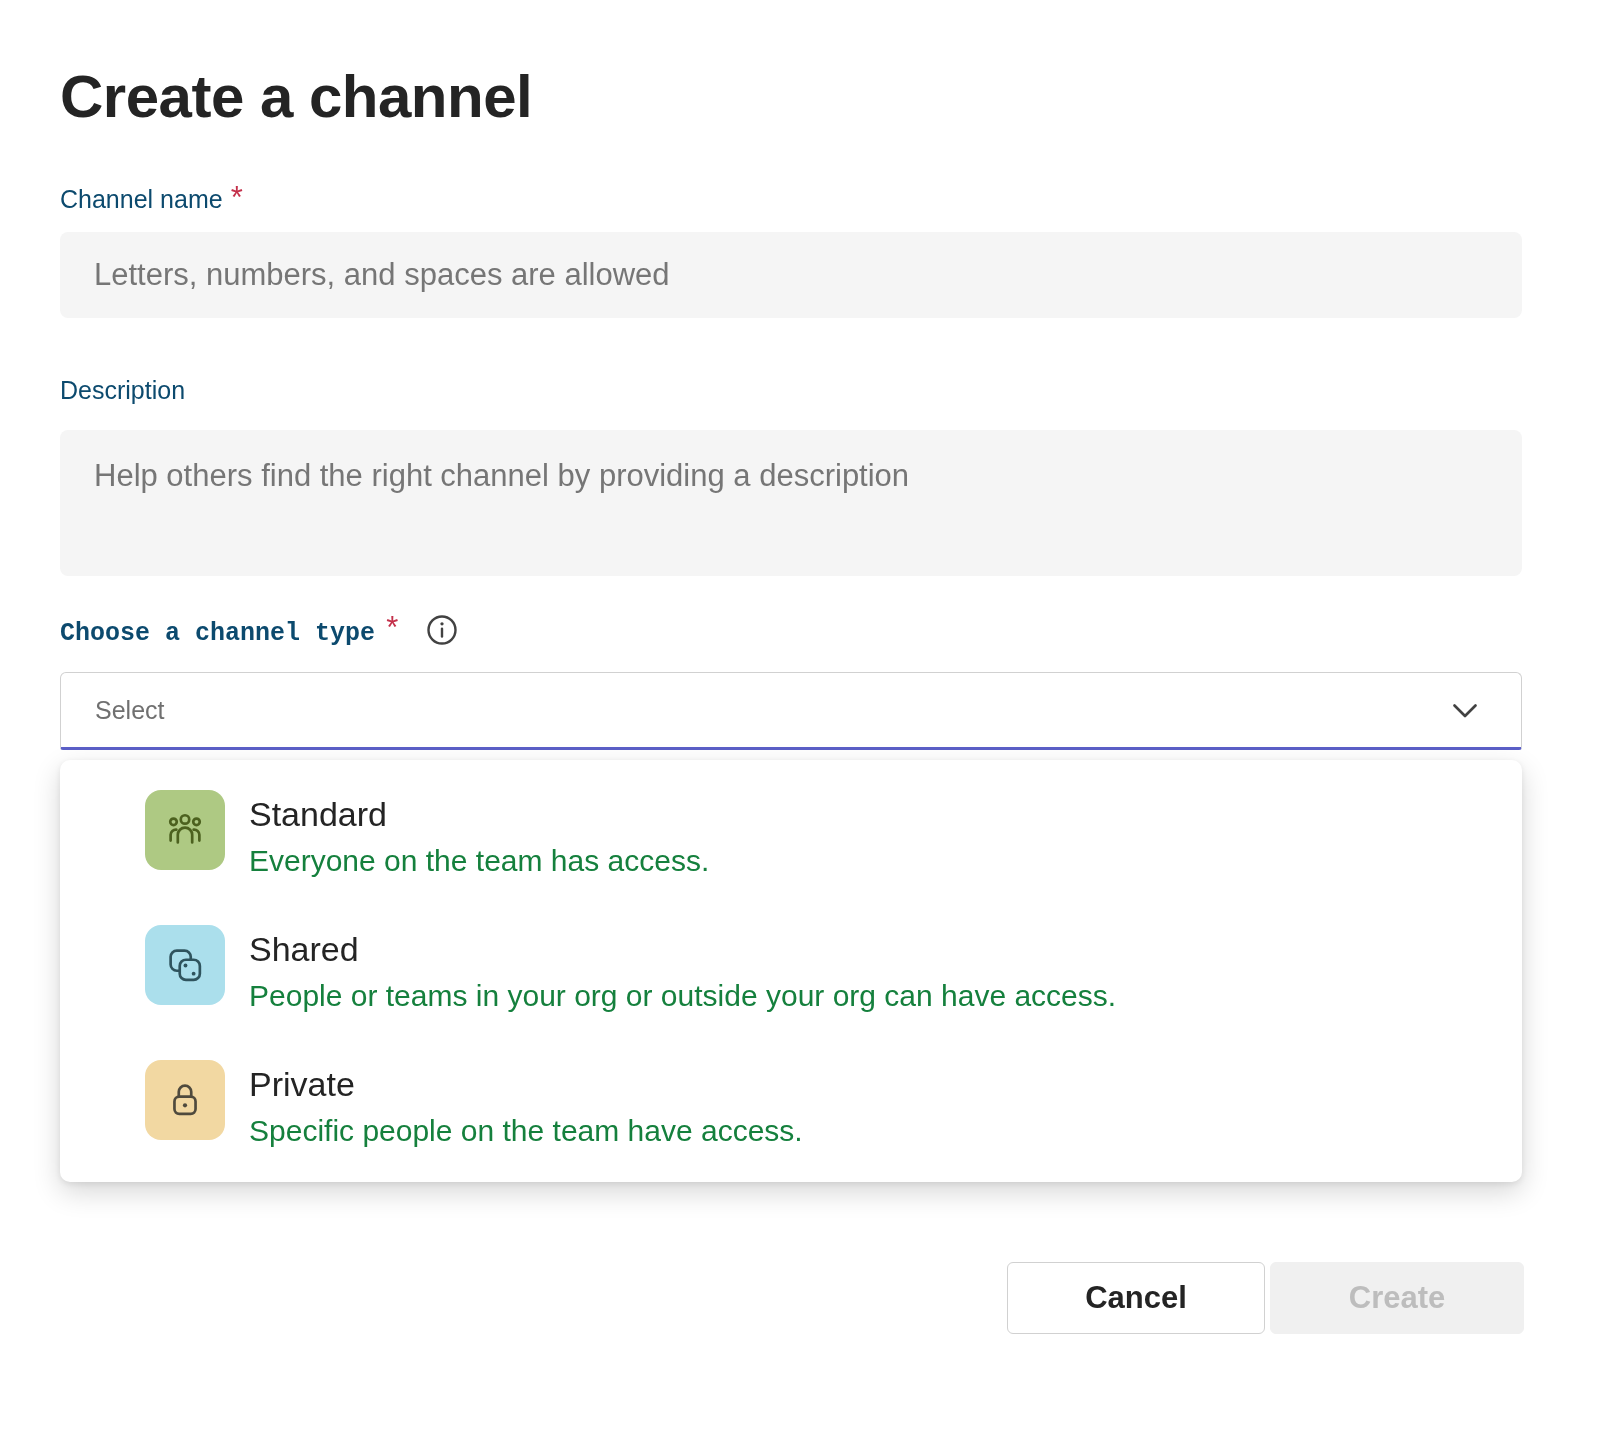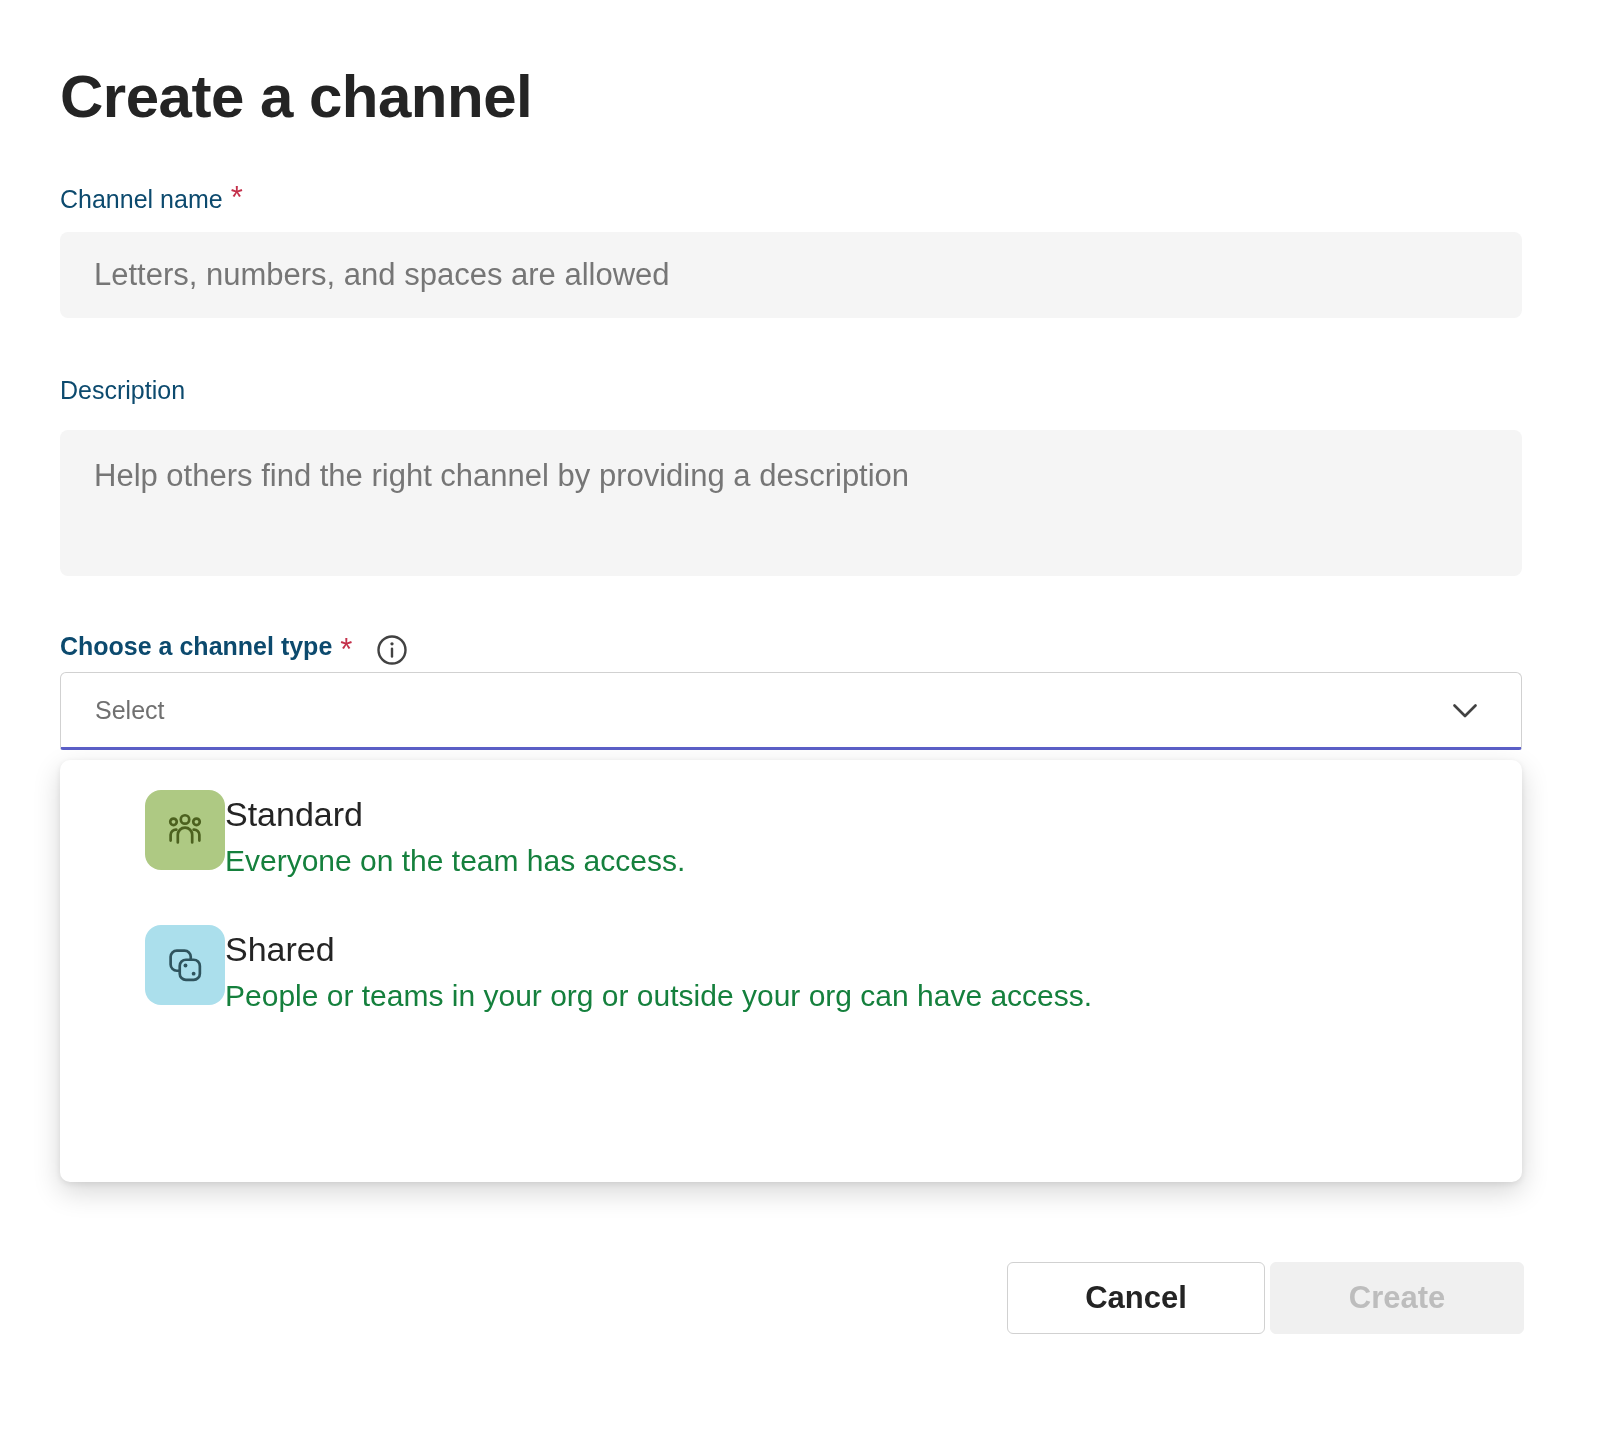--- a/index.html
+++ b/index.html
@@ -46,23 +46,24 @@
     color: #424242;
     padding: 0 34px;
     outline: none;
     display: block;
   }
   .text-input::placeholder, .text-area::placeholder { color: #767676; opacity: 1; }
   .text-input { top: 232px; height: 86px; }
   .text-area  { top: 430px; height: 146px; padding-top: 28px; resize: none; }
 
   .type-row {
-    left: 60px; top: 632px;
-    display: flex;
-    align-items: flex-start;
+    left: 60px; top: 612px;
+    display: flex;
+    align-items: flex-end;
+    font-family: Liberation Mono, monospace;
   }
   .type-row .field-label { font-weight: 700; }
   .info-icon {
     width: 36px; height: 36px;
     margin-left: 22px;
     color: #424242;
     cursor: pointer;
     display: inline-flex;
   }
   .info-icon svg { width: 100%; height: 100%; }
@@ -115,21 +116,21 @@
     border-radius: 16px;
     flex: 0 0 80px;
     display: flex;
     align-items: center;
     justify-content: center;
   }
   .opt-icon svg { width: 46px; height: 46px; }
   .icon-standard { background: #aec983; color: #4c611f; }
   .icon-shared   { background: #abdfec; color: #2f545e; }
   .icon-private  { background: #f2d8a2; color: #4f4a3d; }
-  .opt-text { padding-top: 2px; }
+  .opt-text { margin-left: 24px; padding-top: 2px; }
   .opt-name {
     font-size: 34px;
     color: #242424;
     line-height: 44px;
   }
   .opt-desc {
     font-size: 30px;
     color: #15803d;
     line-height: 40px;
     margin-top: 5px;
@@ -233,20 +234,33 @@
           <circle cx="24.5" cy="24.5" r="2" fill="currentColor" stroke="none"></circle>
           <circle cx="33" cy="33" r="2" fill="currentColor" stroke="none"></circle>
         </svg>
       </span>
       <span class="opt-text">
         <div class="opt-name">Shared</div>
         <div class="opt-desc">People or teams in your org or outside your org can have access.</div>
       </span>
     </div>
 
+    <div class="option-row">
+      <span class="opt-icon icon-private">
+        <svg viewBox="0 0 48 48" fill="none" stroke="currentColor" stroke-width="2.8" stroke-linecap="round" stroke-linejoin="round">
+          <rect x="13" y="20.5" width="22" height="18" rx="5"></rect>
+          <path d="M17.5 20.5 v-5 a6.5 6.5 0 0 1 13 0 v5"></path>
+          <circle cx="24" cy="29.5" r="2.2" fill="currentColor" stroke="none"></circle>
+        </svg>
+      </span>
+      <span class="opt-text">
+        <div class="opt-name">Private</div>
+        <div class="opt-desc">Specific people on the team have access.</div>
+      </span>
+    </div>
 
   </div>
 
   <div class="abs footer-buttons">
     <button class="btn btn-cancel">Cancel</button>
     <button class="btn btn-create" disabled="">Create</button>
   </div>
 
 </div>
 

